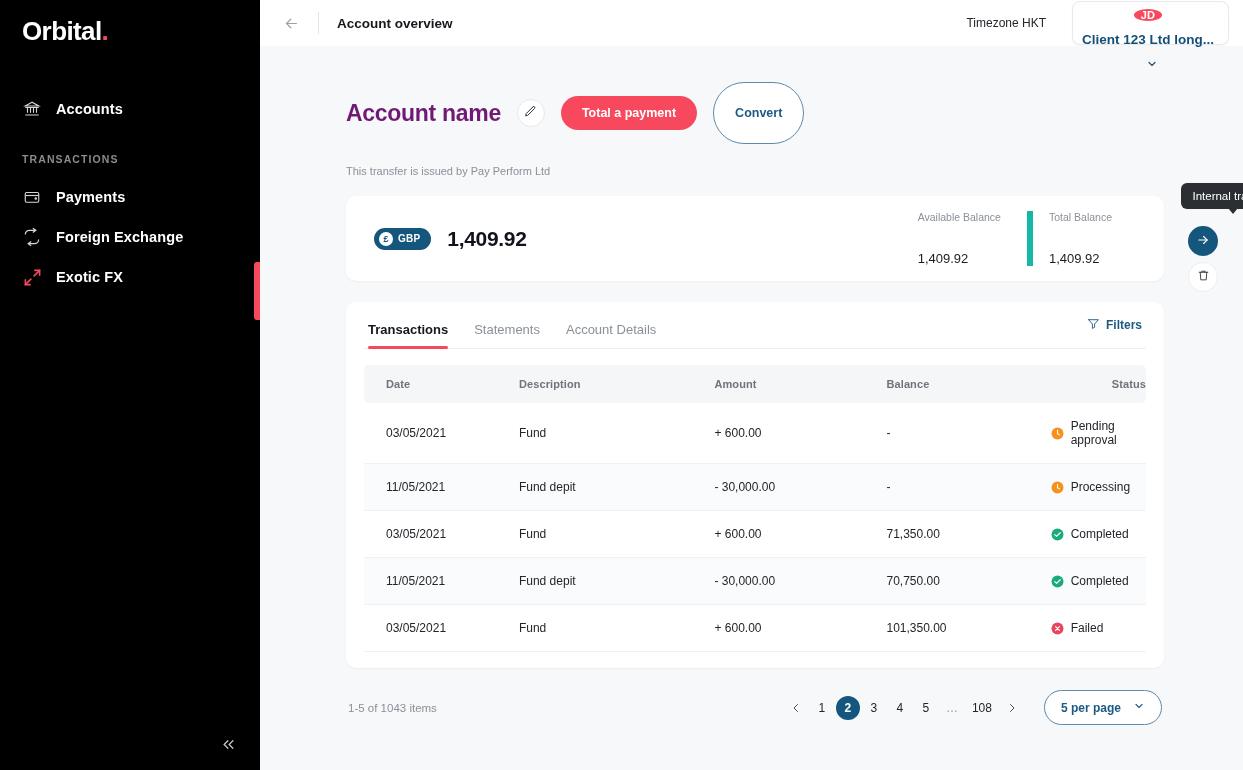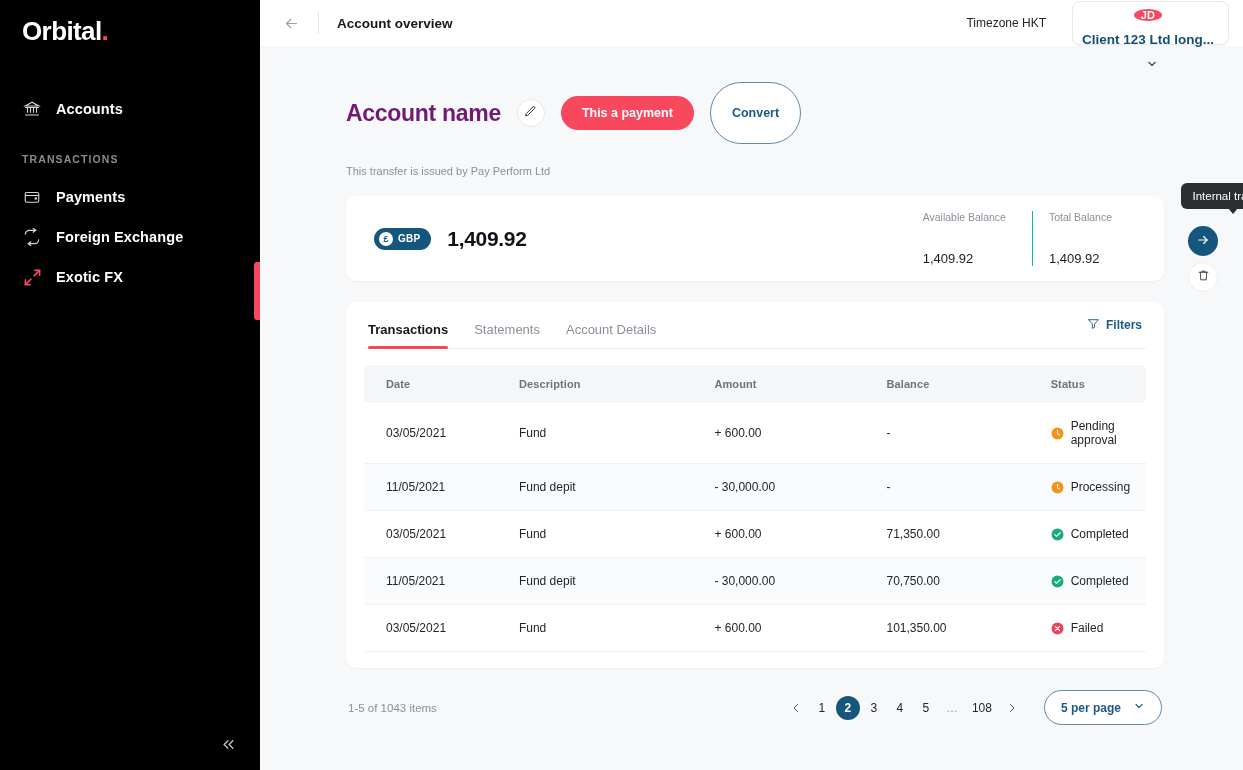--- a/index.html
+++ b/index.html
@@ -99,21 +99,21 @@
     border-radius: 999px; padding: 4px 11px 4px 5px; color: #fff;
   }
   .cur-sym {
     width: 14px; height: 14px; border-radius: 50%; background: #fff; color: #15567d;
     font-size: 9px; font-weight: bold; display: flex; align-items: center; justify-content: center;
   }
   .cur-code { font-size: 10px; font-weight: bold; letter-spacing: .2px; }
   .bal-main { font-size: 21px; font-weight: bold; color: #10141a; margin-left: 16px; letter-spacing: -.3px; }
   .bal-group { margin-left: auto; display: flex; align-items: stretch; }
   .bal-col { padding: 0 26px; display: flex; flex-direction: column; justify-content: center; gap: 28px; }
-  .bal-col.sep { border-left: 1px solid #14b8a6; padding-left: 16px; }
+  .bal-col.sep { border-left: 6px solid #14b8a6; padding-left: 16px; }
   .bal-lbl { font-size: 10.5px; color: #8a9099; }
   .bal-val { font-size: 13px; color: #1a1e24; }
 
   .side-actions { position: absolute; right: -54px; top: 30px; display: flex; flex-direction: column; gap: 6px; }
   .circ-btn {
     width: 30px; height: 30px; border-radius: 50%; background: #15567d; color: #fff;
     display: flex; align-items: center; justify-content: center; cursor: pointer; font-size: 13px;
   }
   .circ-btn.ghost { background: #fff; color: #2b3036; border: 1px solid #eceef1; }
   .tooltip {
@@ -144,21 +144,21 @@
   .filters {
     margin-left: auto; display: flex; align-items: center; gap: 6px;
     color: #1c5a85; font-size: 12px; font-weight: bold; cursor: pointer;
   }
   table { width: 100%; border-collapse: collapse; margin-top: 16px; table-layout: fixed; }
   thead th {
     background: #f5f6f8; font-size: 11px; color: #6e747c; font-weight: bold;
     text-align: left; padding: 13px 0 13px 22px; letter-spacing: .1px;
   }
   thead th:first-child { border-radius: 5px 0 0 5px; }
-  thead th:last-child  { border-radius: 0 5px 5px 0; }
+  thead th:last-child  { border-radius: 0 5px 5px 0; text-align: right; }
   tbody td {
     font-size: 12px; color: #22262b; padding: 16px 0 16px 22px;
     border-bottom: 1px solid #f0f1f4;
   }
   tbody tr:nth-child(even) td { background: #fafbfc; }
   tbody tr:last-child td { border-bottom: 1px solid #f0f1f4; }
   .status-cell { display: flex; align-items: center; gap: 7px; }
   .sicon { width: 13px; height: 13px; flex: 0 0 13px; }
 
   
@@ -278,21 +278,21 @@
 
         <div class="title-row">
           <div class="acct-title">Account name</div>
           <div class="pencil-btn">
             <span>
               <svg width="13" height="13" viewBox="0 0 24 24" fill="none" stroke="#2b3036" stroke-width="1.8" stroke-linecap="round">
                 <path d="M16.5 3.5a2.1 2.1 0 0 1 3 3L7 19l-4 1 1-4 12.5-12.5z"></path>
               </svg>
             </span>
           </div>
-          <button class="btn-pay">This a payment</button>
+          <button class="btn-pay">Total a payment</button>
           <button class="btn-convert">Convert</button>
         </div>
 
         <div class="issued-by">This transfer is issued by Pay Perform Ltd</div>
 
         <section class="bal-card">
           <div class="cur-pill">
             <span class="cur-sym">£</span>
             <span class="cur-code">GBP</span>
           </div>

